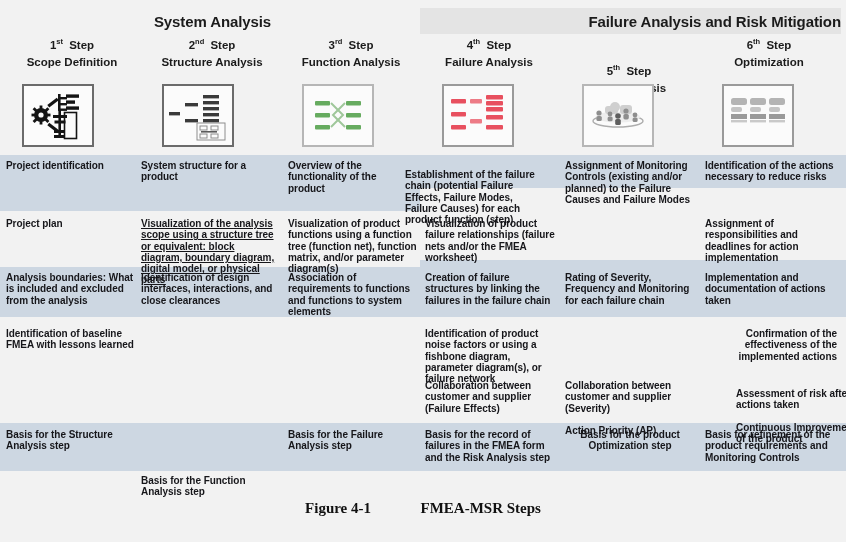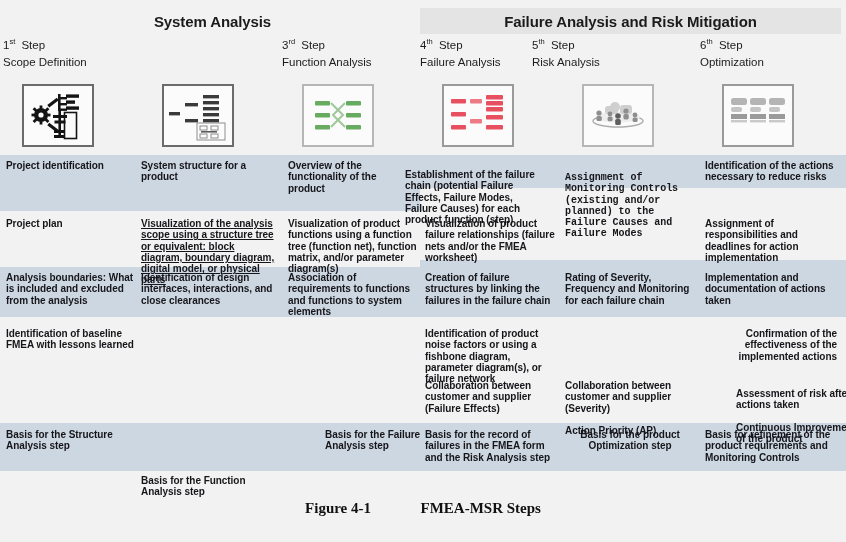--- a/index.html
+++ b/index.html
@@ -34,30 +34,31 @@
   }
   #grp-system {
     left: 5px;
     width: 415px;
     background: transparent;
   }
   #grp-failure {
     left: 420px;
     width: 421px;
     background: #e4e4e4;
+    justify-content: flex-end;
   }
 
   
   .step-head {
     position: absolute;
     top: 38px;
     width: 138px;
-    text-align: left;
+    text-align: center;
     font-size: 11.5px;
-    font-weight: normal;
+    font-weight: bold;
     color: #1b1b1b;
     line-height: 15px;
   }
   .step-head sup {
     font-size: 7.5px;
     vertical-align: super;
     line-height: 0;
   }
   .step-head .step-name {
     display: block;
@@ -137,31 +138,36 @@
   </div>
   <div class="group-header" id="grp-failure">
     <span>Failure Analysis and Risk Mitigation</span>
   </div>
 
   <div class="step-head" style="left:3px;">
     <span>1</span><sup>st</sup>
     <span style="margin-left:3px;">Step</span>
     <span class="step-name">Scope Definition</span>
   </div>
+  <div class="step-head" style="left:143px;">
+    <span>2</span><sup>nd</sup>
+    <span style="margin-left:3px;">Step</span>
+    <span class="step-name">Structure Analysis</span>
+  </div>
   <div class="step-head" style="left:282px;">
     <span>3</span><sup>rd</sup>
     <span style="margin-left:3px;">Step</span>
     <span class="step-name">Function Analysis</span>
   </div>
   <div class="step-head" style="left:420px;">
     <span>4</span><sup>th</sup>
     <span style="margin-left:3px;">Step</span>
     <span class="step-name">Failure Analysis</span>
   </div>
-  <div class="step-head" style="left:532px;">
+  <div class="step-head" style="left:560px;margin-top:26px;">
     <span>5</span><sup>th</sup>
     <span style="margin-left:3px;">Step</span>
     <span class="step-name">Risk Analysis</span>
   </div>
   <div class="step-head" style="left:700px;">
     <span>6</span><sup>th</sup>
     <span style="margin-left:3px;">Step</span>
     <span class="step-name">Optimization</span>
   </div>
 
@@ -316,21 +322,21 @@
     <div class="band left-only" style="top:0px;   height:56px;"></div>
     <div class="band right-only" style="top:0px;   height:33px;"></div>
     <div class="band left-only" style="top:112px; height:50px;"></div>
     <div class="band right-only" style="top:105px; height:57px;"></div>
     <div class="band" style="top:268px; height:48px;"></div>
 
     <div class="cell" style="left:6px;   top:5px;  width:126px;">Project identification</div>
     <div class="cell" style="left:141px; top:5px;  width:130px;">System structure for a product</div>
     <div class="cell" style="left:288px; top:5px;  width:128px;">Overview of the functionality of the product</div>
     <div class="cell" style="left:405px; top:5px;  width:131px;margin-top:9px;">Establishment of the failure chain (potential Failure Effects, Failure Modes, Failure Causes) for each product function (step)</div>
-    <div class="cell" style="left:565px; top:17px;  width:128px;font-family:Liberation Mono, monospace;">Assignment of Monitoring Controls (existing and/or planned) to the Failure Causes and Failure Modes</div>
+    <div class="cell" style="left:565px; top:5px;  width:128px;">Assignment of Monitoring Controls (existing and/or planned) to the Failure Causes and Failure Modes</div>
     <div class="cell" style="left:705px; top:5px;  width:132px;">Identification of the actions necessary to reduce risks</div>
 
     <div class="cell" style="left:6px;   top:63px; width:126px;">Project plan</div>
     <div class="cell" style="left:141px; top:63px; width:134px;text-decoration:underline;">Visualization of the analysis scope using a structure tree or equivalent: block diagram, boundary diagram, digital model, or physical parts</div>
     <div class="cell" style="left:288px; top:63px; width:130px;">Visualization of product functions using a function tree (function net), function matrix, and/or parameter diagram(s)</div>
     <div class="cell" style="left:425px; top:63px; width:131px;">Visualization of product failure relationships (failure nets and/or the FMEA worksheet)</div>
     <div class="cell" style="left:565px; top:63px; width:128px;"></div>
     <div class="cell" style="left:6px;   top:117px; width:130px;">Analysis boundaries: What is included and excluded from the analysis</div>
 
     <div class="cell" style="left:705px; top:63px; width:132px;">Assignment of responsibilities and deadlines for action implementation</div>
@@ -354,21 +360,21 @@
         <p>Collaboration between customer and supplier (Severity)</p>
         <p>Action Priority (AP)</p>
       </div>
     <div class="cell" style="left:736px; top:225px; width:132px;margin-top:8px;">
         <p>Assessment of risk after actions taken</p>
         <p>Continuous Improvement of the product</p>
       </div>
 
     <div class="cell" style="left:6px;   top:274px; width:126px;">Basis for the Structure Analysis step</div>
     <div class="cell" style="left:141px; top:274px; width:130px;margin-top:46px;">Basis for the Function Analysis step</div>
-    <div class="cell" style="left:288px; top:274px; width:130px;margin-left:37px;">Basis for the Failure  Analysis step</div>
+    <div class="cell" style="left:288px; top:274px; width:130px;">Basis for the Failure  Analysis step</div>
     <div class="cell" style="left:425px; top:274px; width:133px;">Basis for the record of failures in the FMEA form and the Risk Analysis step</div>
     <div class="cell" style="left:565px; top:274px; width:130px;text-align:center;">Basis for the product Optimization step</div>
     <div class="cell" style="left:705px; top:274px; width:132px;">Basis for refinement of the product requirements and Monitoring Controls</div>
   </div>
 
   <div id="caption">
     <span>Figure 4-1</span>
     <span class="cap-gap"></span>
     <span>FMEA-MSR Steps</span>
   </div>

